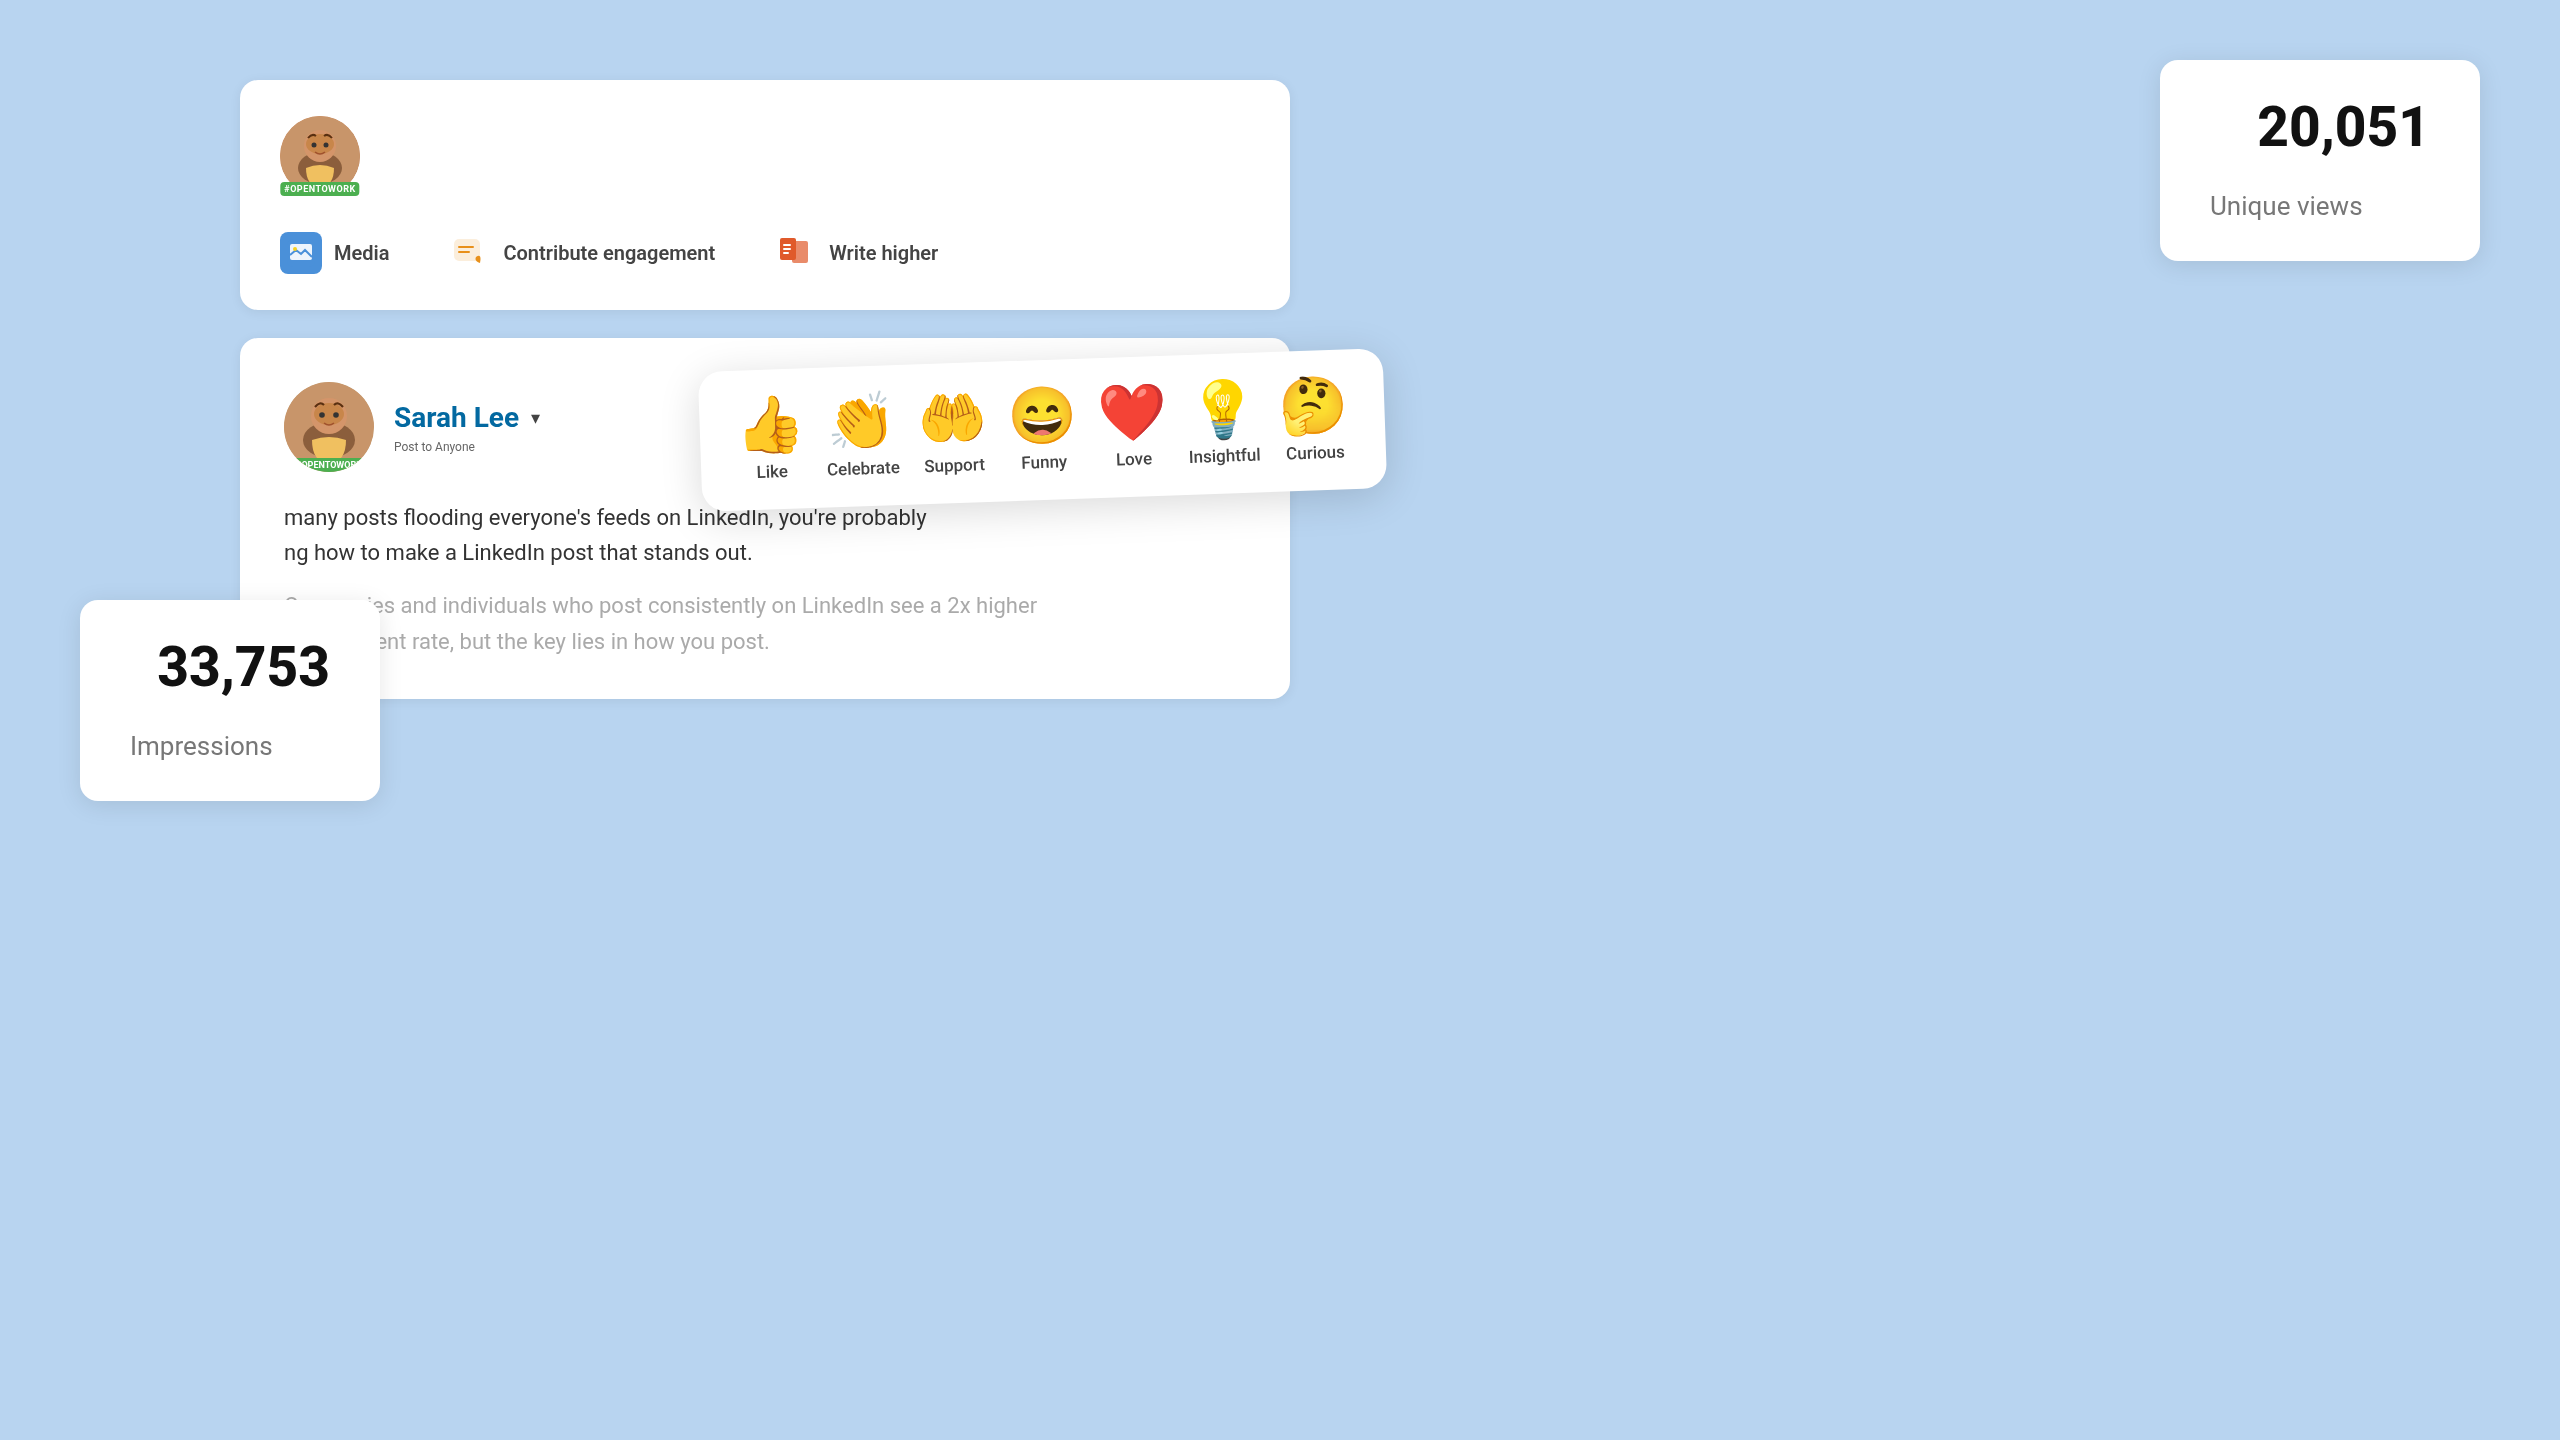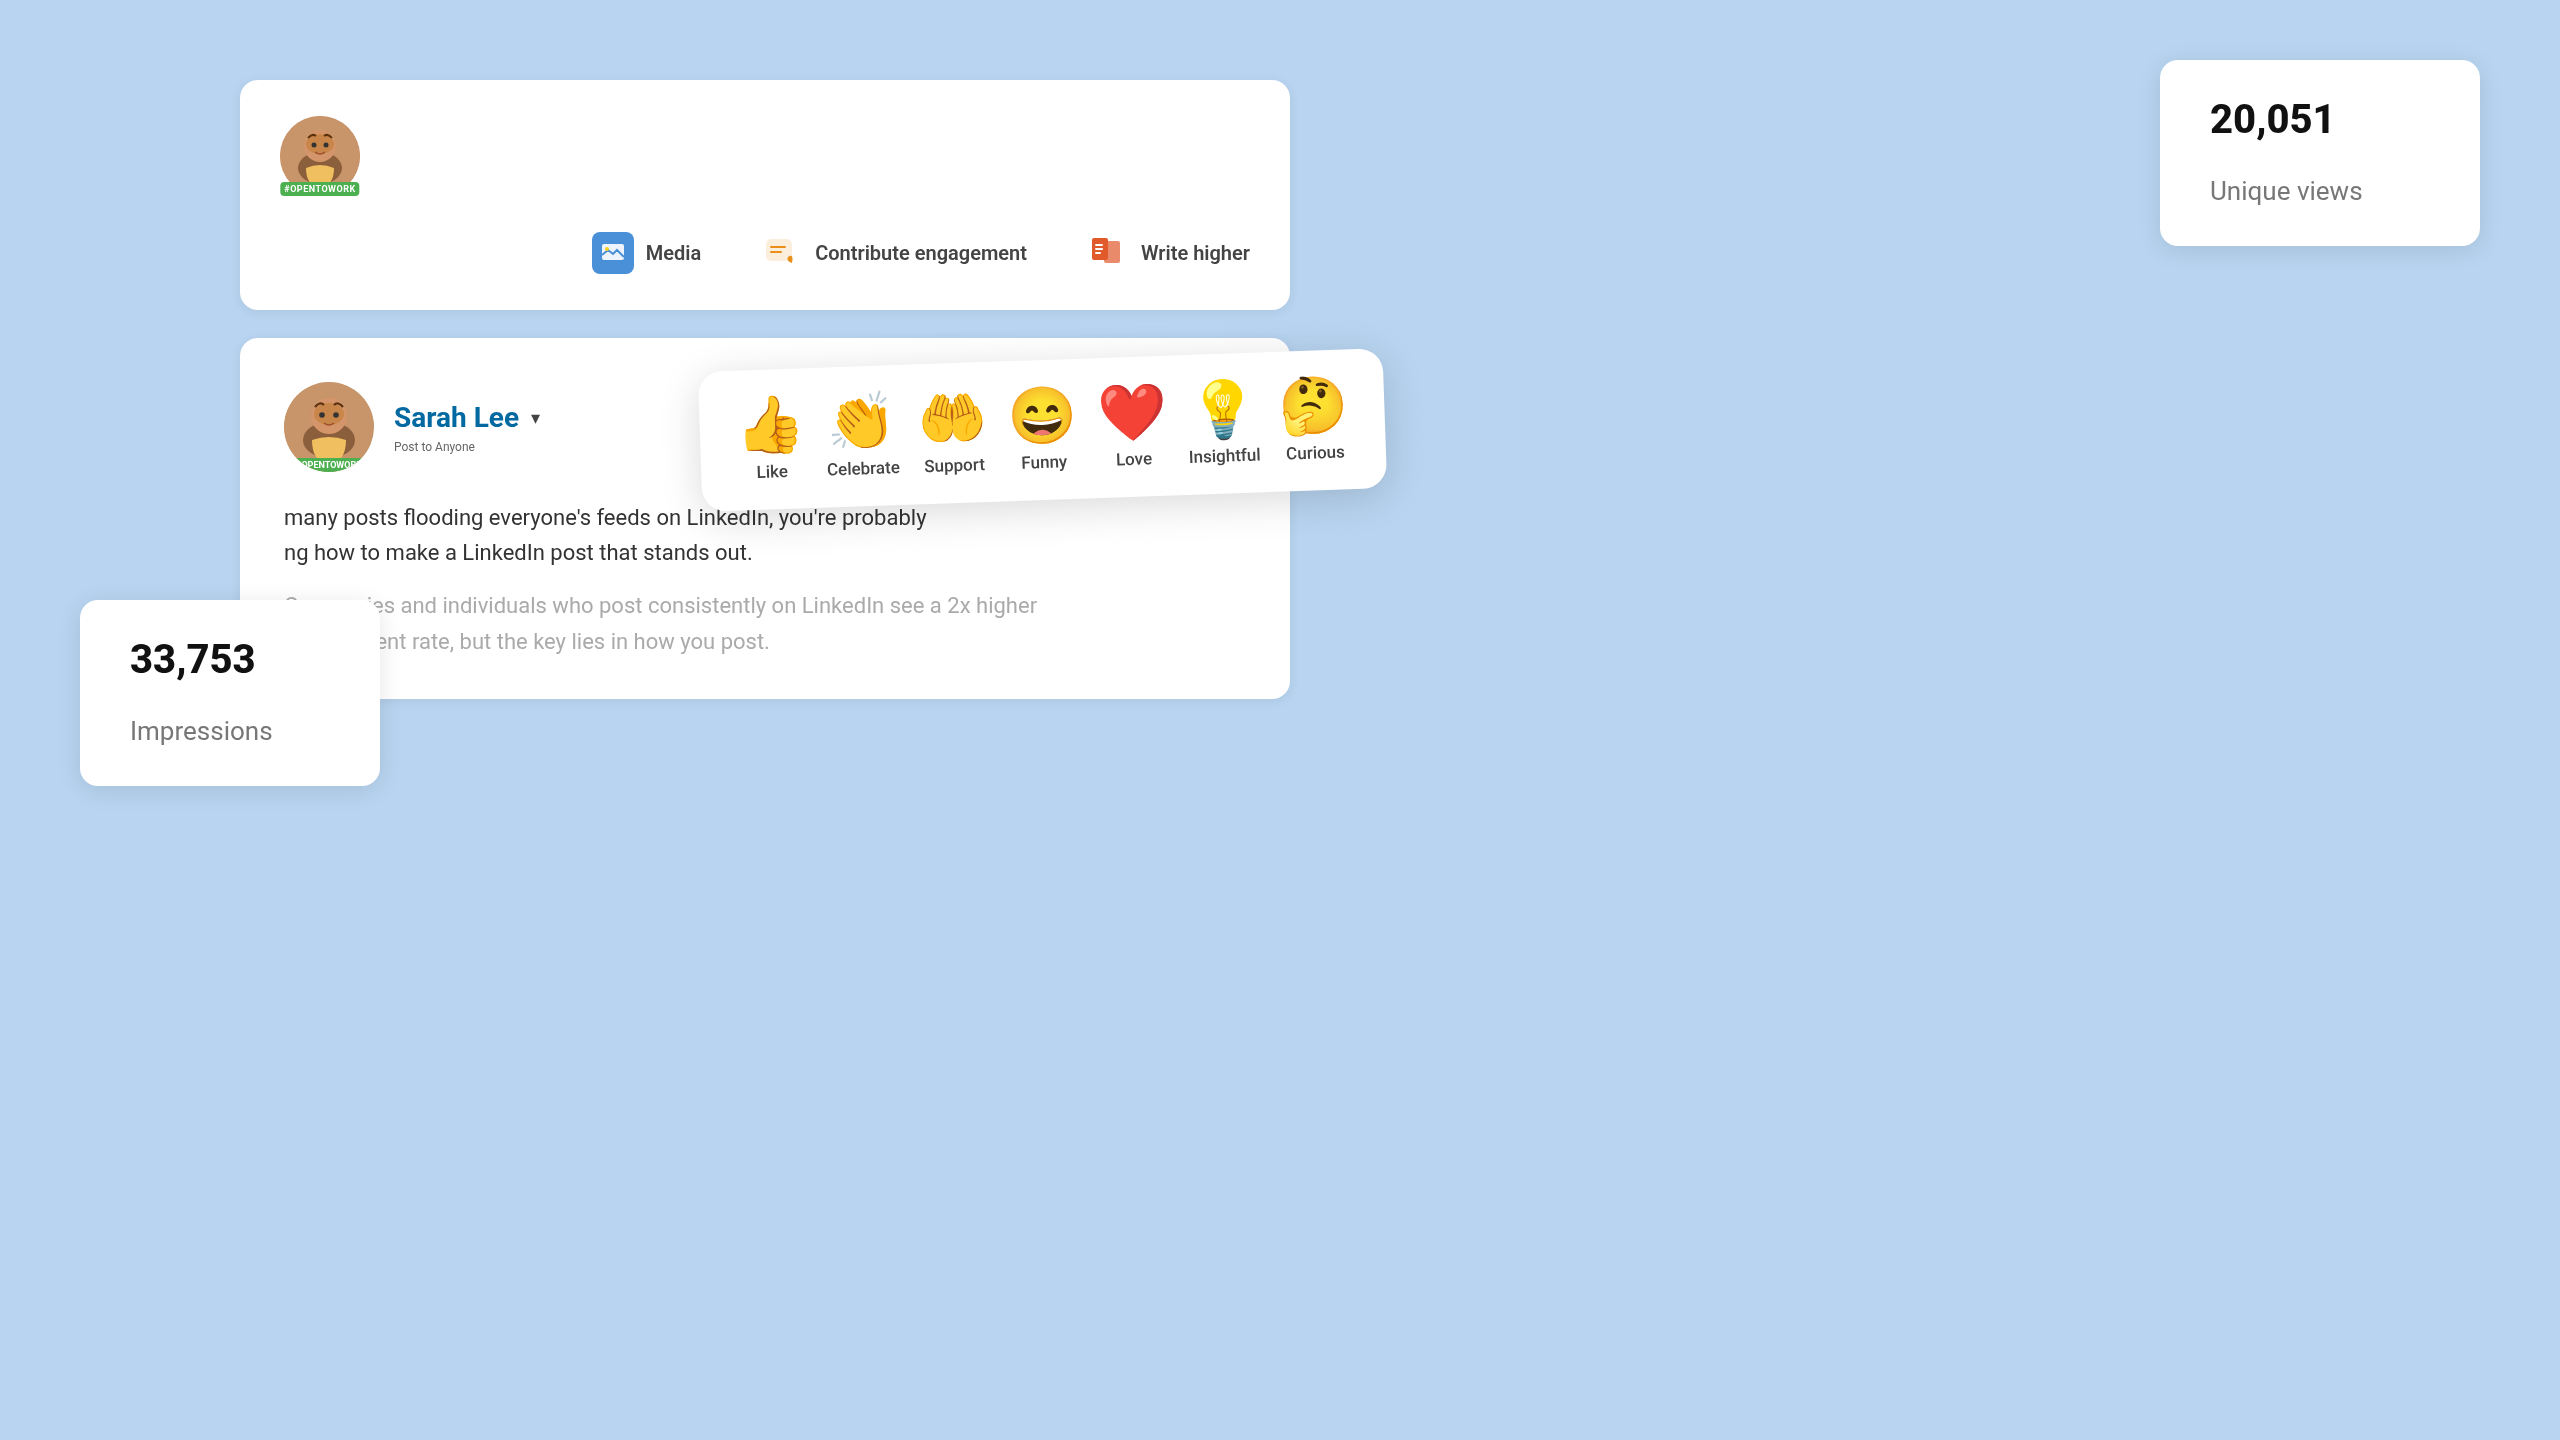--- a/index.html
+++ b/index.html
@@ -67,21 +67,20 @@
       color: #888;
       background: #fff;
       outline: none;
       cursor: text;
     }
 
     .post-actions {
       display: flex;
       gap: 60px;
       padding-top: 8px;
-      justify-content: flex-end;
     }
 
     .post-action {
       display: flex;
       align-items: center;
       gap: 12px;
       cursor: pointer;
     }
 
     .action-icon {
@@ -212,25 +211,26 @@
       top: 60px;
       right: 80px;
       background: #fff;
       border-radius: 18px;
       padding: 40px 50px;
       box-shadow: 0 4px 24px rgba(0,0,0,0.1);
       min-width: 320px;
     }
 
     .stat-number {
-      font-size: 40px;
+      font-size: 55px;
       font-weight: 800;
       color: #111;
       line-height: 1;
       margin-bottom: 10px;
+      text-align: right;
     }
 
     .stat-label {
       font-size: 26px;
       color: #777;
       font-weight: 400;
       margin-top: 36px;
     }
 
     

